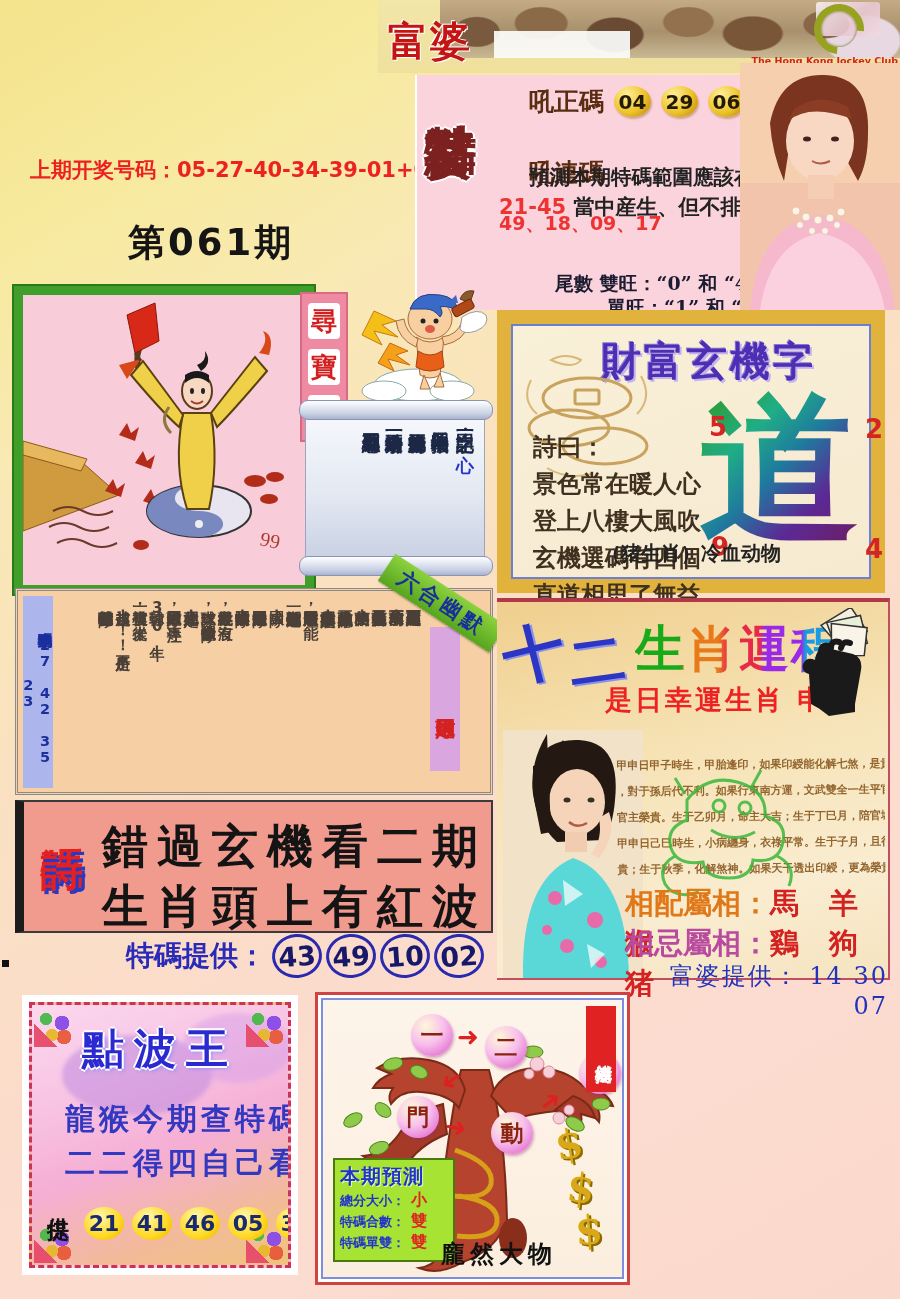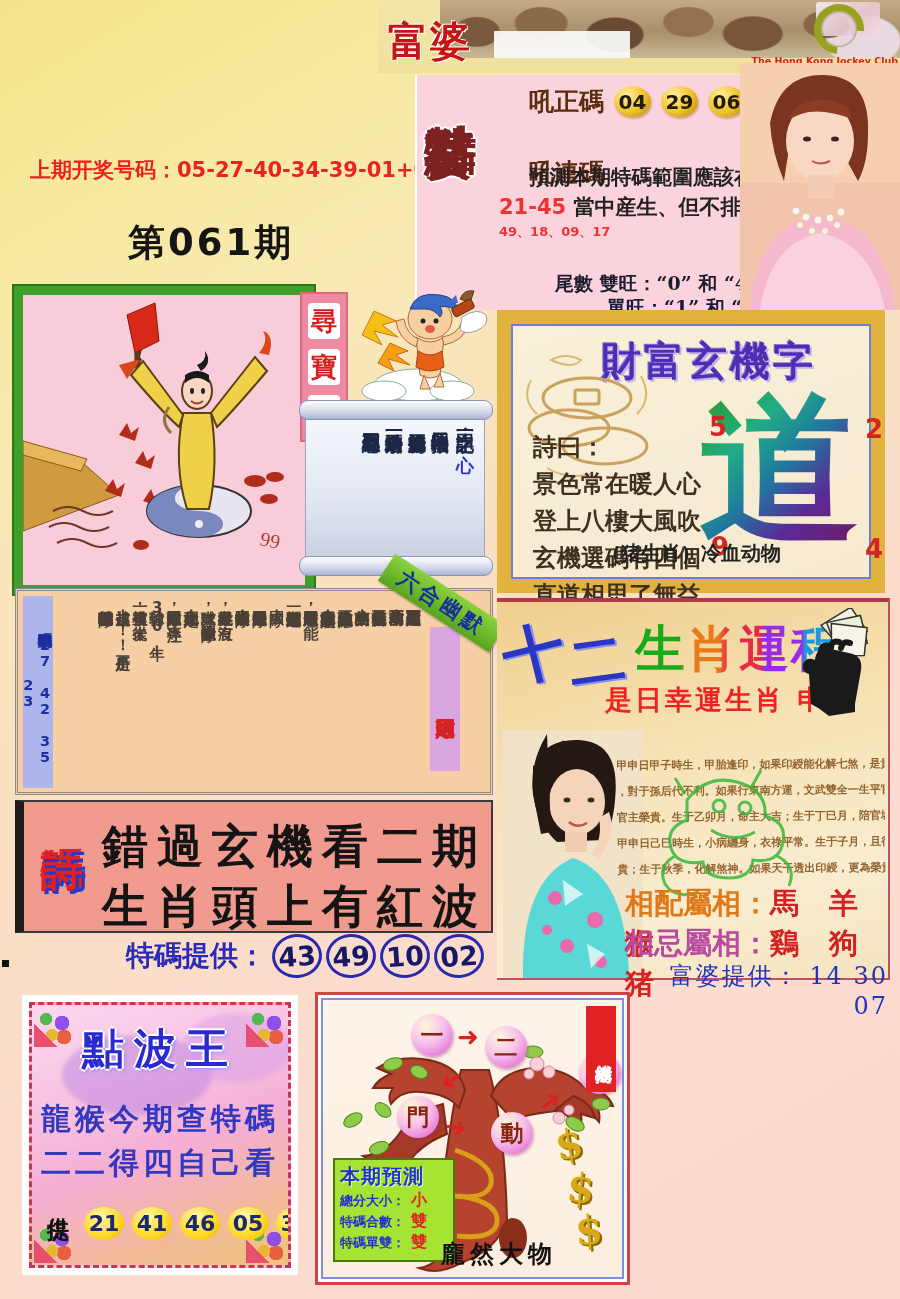--- a/index.html
+++ b/index.html
@@ -40,21 +40,21 @@
           font-family:"DejaVu Serif",serif;
           text-shadow:2px 0 0 #fff,-2px 0 0 #fff,0 2px 0 #fff,0 -2px 0 #fff;}
   .rowlabel{font-size:25px;font-weight:bold;color:#5a2d10;font-family:"DejaVu Serif",serif;}
   .ballrow{display:flex;gap:10px;align-items:center;}
   .ball{display:inline-flex;align-items:center;justify-content:center;width:37px;height:31px;border-radius:50%;
         background:radial-gradient(circle at 35% 28%,#ffef9a,#eec32a 55%,#b9820a 95%);
         color:#221a04;font-weight:bold;font-size:20px;box-shadow:1px 2px 2px rgba(120,80,0,.35);}
   .predict1{left:112px;top:88px;font-size:20.5px;font-weight:bold;color:#222;}
   .predict2{left:82px;top:118px;font-size:21px;font-weight:bold;color:#222;}
   .predict2 .red, .predict3{color:#ee3333;}
-  .predict3{left:82px;top:148px;font-size:13px;font-weight:bold;}
+  .predict3{left:82px;top:136px;font-size:19px;font-weight:bold;}
   .tails{left:138px;top:196px;font-size:19px;font-weight:bold;color:#1c1c30;font-family:"DejaVu Serif",serif;line-height:24px;}
   .tails .l2{padding-left:52px;}
 
   
   .woman1{left:740px;top:63px;width:160px;height:247px;}
 
   
   .tmap{left:14px;top:286px;width:282px;height:290px;background:#f8ccd8;border:9px solid #3f9f2a;box-shadow:0 0 0 2px #2a7a18;}
 
   
@@ -141,21 +141,21 @@
 
   
   .wpanel{left:22px;top:995px;width:276px;height:280px;background:#fff;padding:7px;box-sizing:border-box;}
   .wpanel .winner{width:100%;height:100%;border:3px dashed #cc3355;box-sizing:border-box;position:relative;overflow:hidden;
       background:linear-gradient(160deg,#fbd8ee 0%,#f8c4e4 30%,#f5aed4 55%,#f2bb96 82%,#efc37e 100%);}
   .blob1{left:30px;top:30px;width:150px;height:80px;border-radius:50%;background:#c08ae0;opacity:.55;filter:blur(2px);}
   .blob2{left:150px;top:8px;width:110px;height:70px;border-radius:50%;background:#d8a0e8;opacity:.5;filter:blur(2px);}
   .wtitle{left:0;top:16px;width:100%;text-align:center;font-size:42px;font-weight:bold;color:#2a2ad0;letter-spacing:10px;
           font-family:"DejaVu Serif",serif;text-shadow:2px 0 0 #fff,-2px 0 0 #fff,0 2px 0 #fff,0 -2px 0 #fff,2px 2px 4px #8888ff;}
   .wline{left:0;width:100%;text-align:center;font-size:30px;font-weight:bold;color:#3338c0;letter-spacing:4px;
-         font-family:"DejaVu Serif",serif;}
+         font-family:"DejaVu Serif",serif;padding-left:24px;}
   .wprov{left:14px;top:196px;font-size:22px;line-height:24px;font-weight:bold;color:#111;}
   .wballs{left:52px;top:202px;display:flex;gap:8px;}
   .wball{display:inline-flex;align-items:center;justify-content:center;width:40px;height:33px;border-radius:50%;
          background:radial-gradient(circle at 40% 30%,#fff8b0,#ffd820 60%,#e8ae00);color:#1a2a6a;
          font-size:22px;font-weight:bold;}
   .gift{width:40px;height:40px;
     background:
       linear-gradient(45deg,#e84a6a 0 30%,transparent 30%),
       radial-gradient(10px 10px at 30% 30%,#4ab84a 0 60%,transparent 62%),
       radial-gradient(12px 12px at 70% 40%,#8a4ae8 0 60%,transparent 62%),

